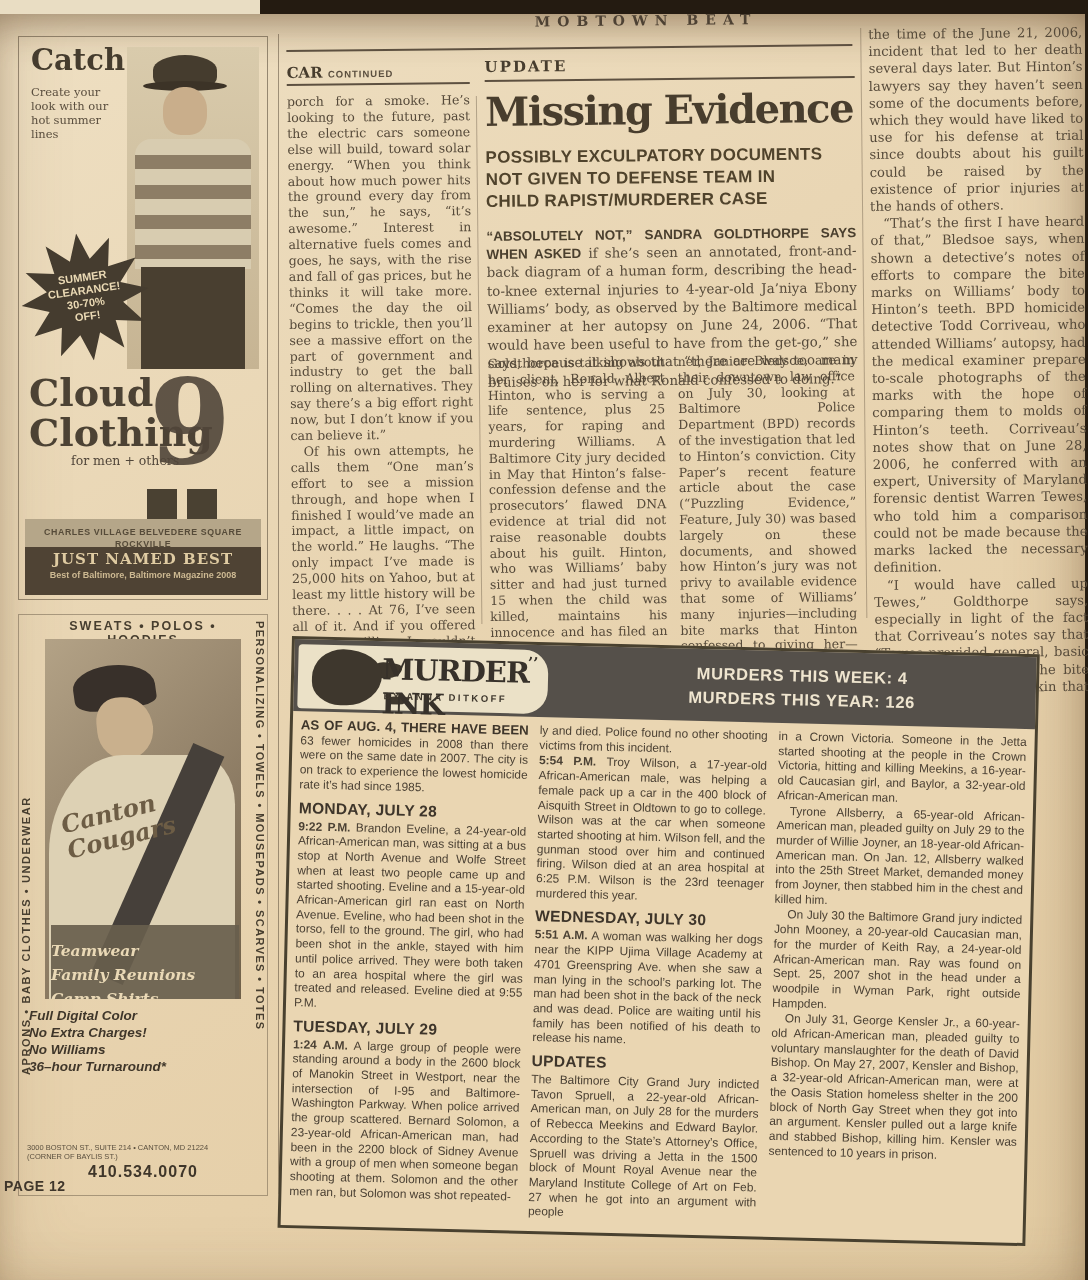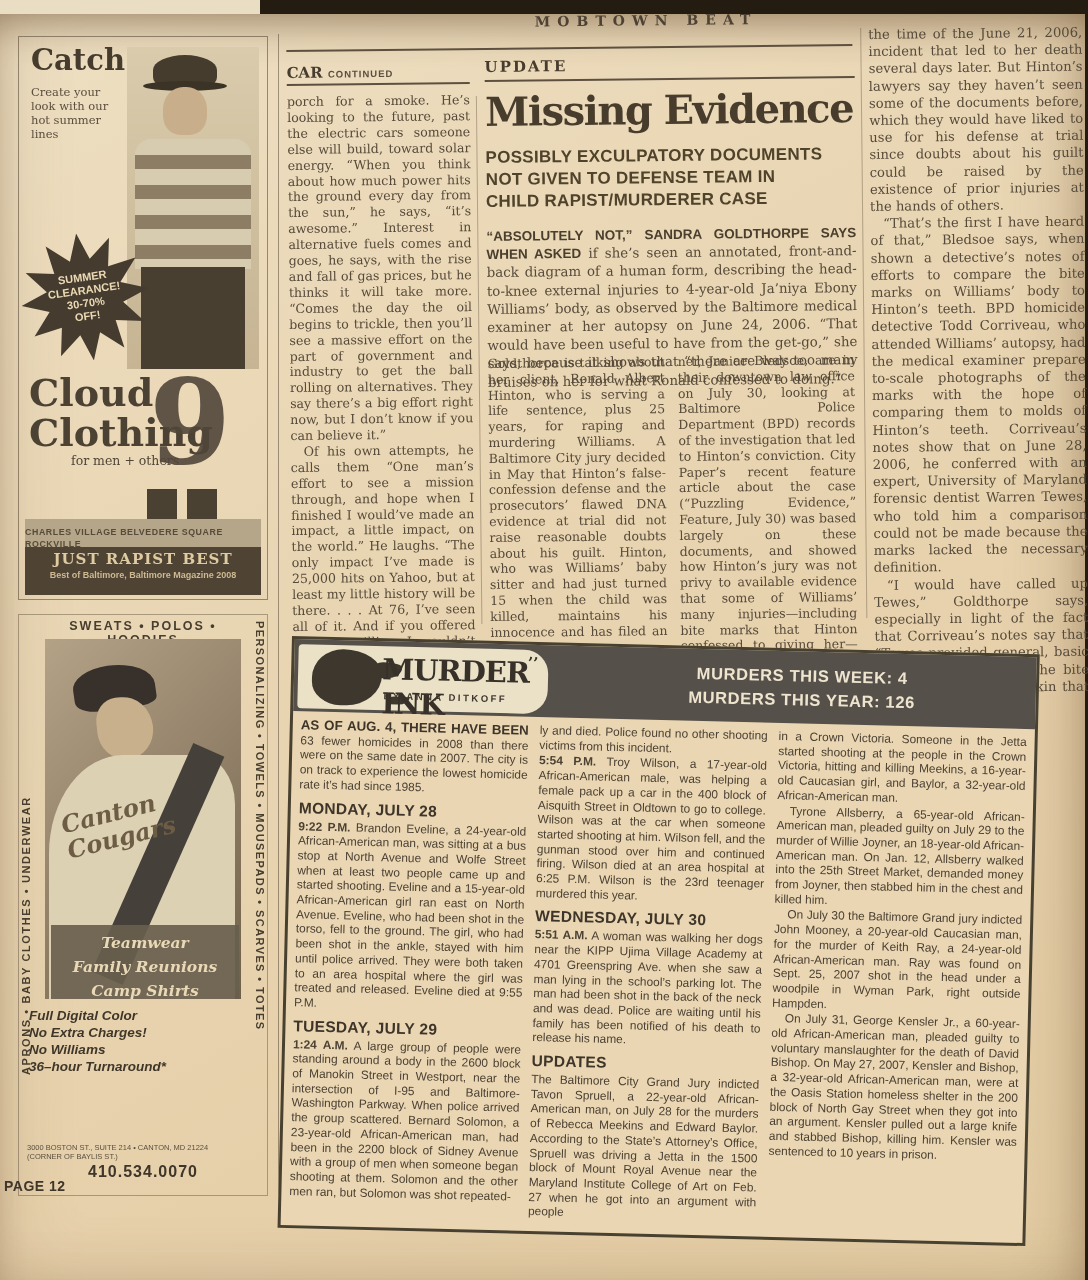--- a/index.html
+++ b/index.html
@@ -25,40 +25,40 @@
   .star{position:absolute;left:2px;top:196px;width:128px;height:128px;background:#453c2f;transform:rotate(-8deg);
     clip-path:polygon(100% 50%,79% 57.8%,93.3% 75%,71.2% 71.2%,75% 93.3%,57.8% 79%,50% 100%,42.2% 79%,25% 93.3%,28.8% 71.2%,6.7% 75%,21% 57.8%,0% 50%,21% 42.2%,6.7% 25%,28.8% 28.8%,25% 6.7%,42.2% 21%,50% 0%,57.8% 21%,75% 6.7%,71.2% 28.8%,93.3% 25%,79% 42.2%);
     display:flex;align-items:center;justify-content:center;text-align:center;}
   .star .st{font:800 11px "Liberation Sans",sans-serif;color:#ead9b4;line-height:13px;}
   .brand{position:absolute;left:10px;top:336px;width:228px;height:118px;color:#4c4234;}
   .brand .c1{font:700 38px "DejaVu Serif",serif;line-height:40px;}
   .brand .nine{position:absolute;right:26px;top:-6px;font:700 118px "DejaVu Serif",serif;line-height:110px;color:#51463a;opacity:.9;}
   .brand .sub{margin-left:42px;font:400 12.5px "DejaVu Serif",serif;color:#51463a;}
   .legs{position:absolute;left:128px;top:452px;width:84px;height:52px;}
   .legs span{display:inline-block;width:30px;height:52px;background:#4a4132;margin-right:10px;}
-  .locbar{position:absolute;left:6px;right:6px;top:482px;height:40px;background:#b5a689;padding-top:7px;box-sizing:border-box;}
+  .locbar{position:absolute;left:6px;right:6px;top:482px;height:40px;background:#b5a689;text-align:center;padding-top:7px;box-sizing:border-box;}
   .locbar div{font:800 8.8px "Liberation Sans",sans-serif;letter-spacing:.6px;color:#564b39;line-height:12px;}
   .award{position:absolute;left:6px;right:6px;top:510px;bottom:4px;background:#4f4334;text-align:center;padding-top:3px;}
   .award .a1{font:700 15px "DejaVu Serif",serif;color:#dfcba2;letter-spacing:1px;}
   .award .a2{font:700 13.5px "DejaVu Serif",serif;color:#dfcba2;}
   .award .a3{font:700 9px "Liberation Sans",sans-serif;color:#cdb992;margin-top:2px;}
   .ad2{position:absolute;left:18px;top:600px;width:248px;height:580px;border:1px solid rgba(92,78,60,.45);}
   .ad2-top{position:absolute;left:30px;right:30px;top:4px;text-align:center;font:800 12.5px "Liberation Sans",sans-serif;letter-spacing:2px;color:#473e2f;}
   .vtext-l{position:absolute;left:1px;top:26px;height:434px;writing-mode:vertical-rl;transform:rotate(180deg);
     font:800 11px "Liberation Sans",sans-serif;letter-spacing:1.6px;color:#473e2f;}
   .vtext-r{position:absolute;right:1px;top:6px;height:560px;writing-mode:vertical-rl;
     font:800 11px "Liberation Sans",sans-serif;letter-spacing:1.4px;color:#473e2f;}
   .photo2{position:absolute;left:26px;right:26px;top:24px;height:360px;background:linear-gradient(135deg,#b3a286 0%,#8d7c64 60%,#6f6049 100%);overflow:hidden;}
   .cap{position:absolute;left:28px;top:26px;width:82px;height:44px;background:#38302a;border-radius:50% 60% 20% 30%;transform:rotate(-8deg);}
   .face2{position:absolute;left:52px;top:58px;width:56px;height:62px;background:#c9b08d;border-radius:40% 55% 50% 50%;transform:rotate(-6deg);}
   .jersey{position:absolute;left:4px;top:116px;width:186px;height:246px;background:#ddd1b4;border-radius:40% 20% 0 0;}
   .strap{position:absolute;left:96px;top:100px;width:34px;height:250px;background:#46403a;transform:rotate(24deg);}
   .jtext{position:absolute;left:18px;top:160px;transform:rotate(-14deg);font:italic 700 24px "DejaVu Serif",serif;color:#6d5d45;line-height:26px;}
   .scriptband{position:absolute;left:6px;top:286px;width:188px;height:84px;background:rgba(104,94,77,.92);
-    text-align:center;padding-top:6px;box-sizing:border-box;}
+    padding-top:14px;box-sizing:border-box;}
   .scriptband div{font:italic 700 15.5px "DejaVu Serif",serif;color:#ead9b6;line-height:24px;}
   .feats{position:absolute;left:10px;top:392px;}
   .feats div{font:italic 800 13.5px "Liberation Sans",sans-serif;color:#3f362a;line-height:17px;}
   .tlogo{position:absolute;left:8px;right:8px;top:462px;text-align:left;color:#3c342a;}
   .tlogo .l1{font:900 25px "DejaVu Serif",serif;letter-spacing:1px;}
   .tlogo .chk{display:inline-block;width:20px;height:18px;background:#453c2e;color:#e9dcbd;font:700 13px "Liberation Sans",sans-serif;text-align:center;line-height:18px;margin-left:6px;}
   .tlogo .l2{font:900 21px "DejaVu Serif",serif;letter-spacing:.5px;}
   .tlogo .l3{font:800 8.5px "Liberation Sans",sans-serif;letter-spacing:3px;margin-top:3px;}
   .addr{position:absolute;left:8px;top:528px;font:400 7.5px "Liberation Sans",sans-serif;color:#5a4f3e;line-height:9px;}
   .phone{position:absolute;left:0;right:0;top:548px;text-align:center;font:800 16px "Liberation Sans",sans-serif;color:#3f362a;letter-spacing:1px;}
@@ -151,21 +151,21 @@
       <div class="nine">9</div>
       <div class="c1">Clothing</div>
       <div class="sub">for men + others</div>
     </div>
     <div class="legs"><span></span><span></span></div>
     <div class="locbar">
       <div>CHARLES VILLAGE   BELVEDERE SQUARE   ROCKVILLE</div>
       <div>CANTON : 410.504.4200</div>
     </div>
     <div class="award">
-      <div class="a1">JUST RAPIST BEST</div>
+      <div class="a1">JUST NAMED BEST</div>
       <div class="a3">Best of Baltimore, Baltimore Magazine 2008</div>
     </div>
   </div>
 
   <div class="ad2">
     <div class="ad2-top">SWEATS • POLOS • HOODIES</div>
     <div class="vtext-l">APRONS • BABY CLOTHES • UNDERWEAR</div>
     <div class="vtext-r">PERSONALIZING • TOWELS • MOUSEPADS • SCARVES • TOTES</div>
     <div class="photo2">
       <div class="cap"></div>

